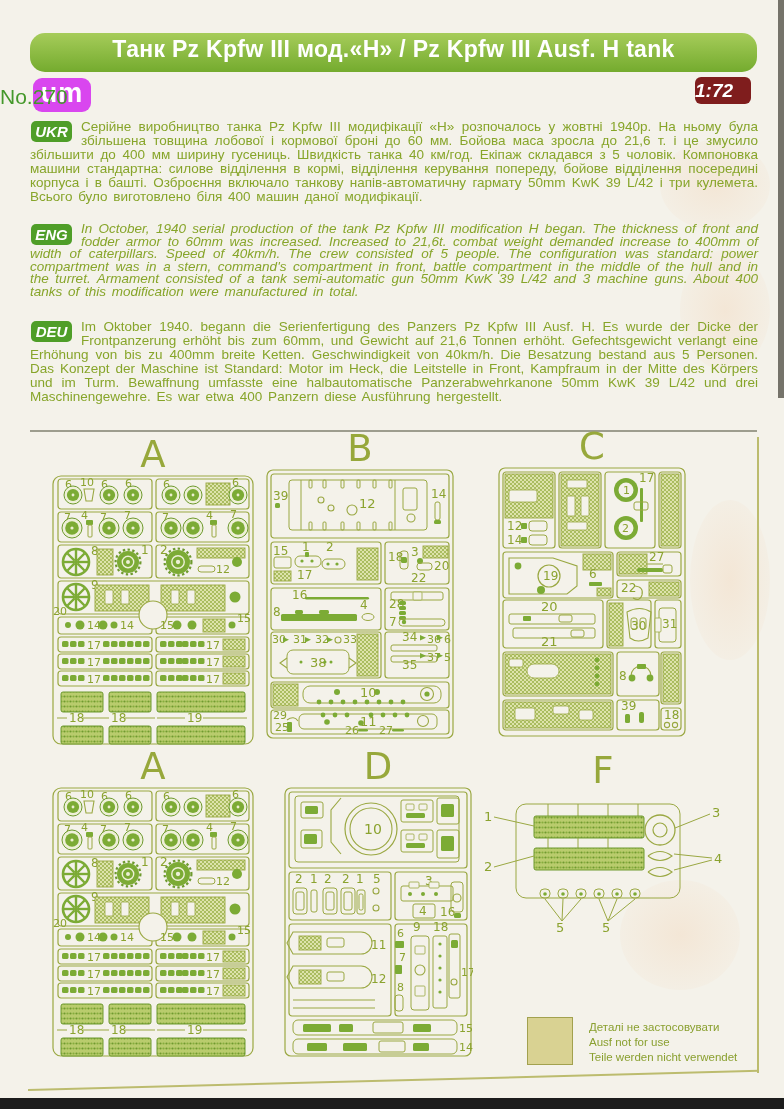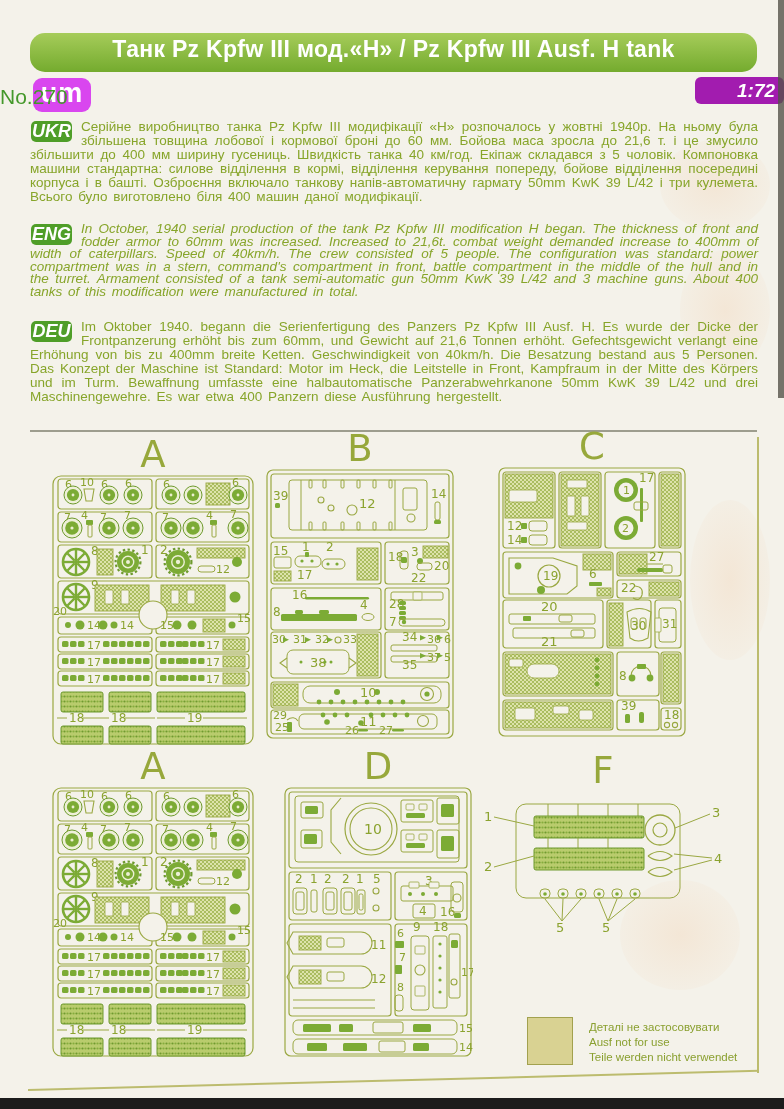--- a/index.html
+++ b/index.html
@@ -5,27 +5,27 @@
   html,body{margin:0;padding:0;background:#d8d6d0;}
   .page{position:relative;width:784px;height:1109px;background:#f4f2ea;overflow:hidden;
         font-family:"Liberation Sans",sans-serif;}
   
   .banner{position:absolute;left:30px;top:33px;width:727px;height:39px;border-radius:15px;
           background:linear-gradient(#a6cc5a,#74ab2e);color:#fff;font-weight:bold;font-size:23px;
           text-align:center;line-height:33px;letter-spacing:.3px;}
   .umlogo{position:absolute;left:33px;top:78px;width:58px;height:34px;background:#d946ef;border-radius:9px;
           color:#fff;font-weight:bold;font-size:27px;text-align:center;line-height:31px;letter-spacing:1px;}
   .kitno{position:absolute;left:0;top:85px;width:784px;color:#44982a;font-size:21px;}
-  .scalebadge{position:absolute;left:695px;top:77px;width:56px;height:27px;background:#a21caf;border-radius:6px;
-          color:#fff;font-weight:bold;font-style:italic;font-size:19px;text-align:center;line-height:27px;padding-left:33px;}
+  .scalebadge{position:absolute;left:695px;top:77px;width:56px;height:27px;background:#7f1d1d;border-radius:6px;
+          color:#fff;font-weight:bold;font-style:italic;font-size:19px;text-align:left;line-height:27px;}
   
   .para{position:absolute;left:30px;width:728px;color:#87a52a;font-size:13.5px;line-height:14px;
         text-align:justify;word-spacing:2px;}
   .para .badge{float:left;width:41px;height:21px;background:#4f9e28;border-radius:5px;color:#fff;
-        font-weight:bold;font-style:italic;font-size:18px;text-align:center;line-height:21px;
+        font-weight:bold;font-style:italic;font-size:15px;text-align:center;line-height:21px;
         margin:1px 9px 2px 1px;}
   .para.eng{font-style:italic;line-height:12.6px;}
   .divider{position:absolute;left:30px;top:430px;width:727px;height:2px;background:#6f6f5c;opacity:.65;}
   
   .sprue{position:absolute;text-align:center;}
   .sprue .letter{color:#97a83b;font-size:37px;line-height:38px;font-family:"DejaVu Sans",sans-serif;}
   .sprue svg{display:block;margin:0 auto;}
   
   .legend{position:absolute;left:527px;top:1017px;display:flex;}
   .legend .sq{width:44px;height:46px;background:#d9d292;border:1px solid #a2a14e;}

